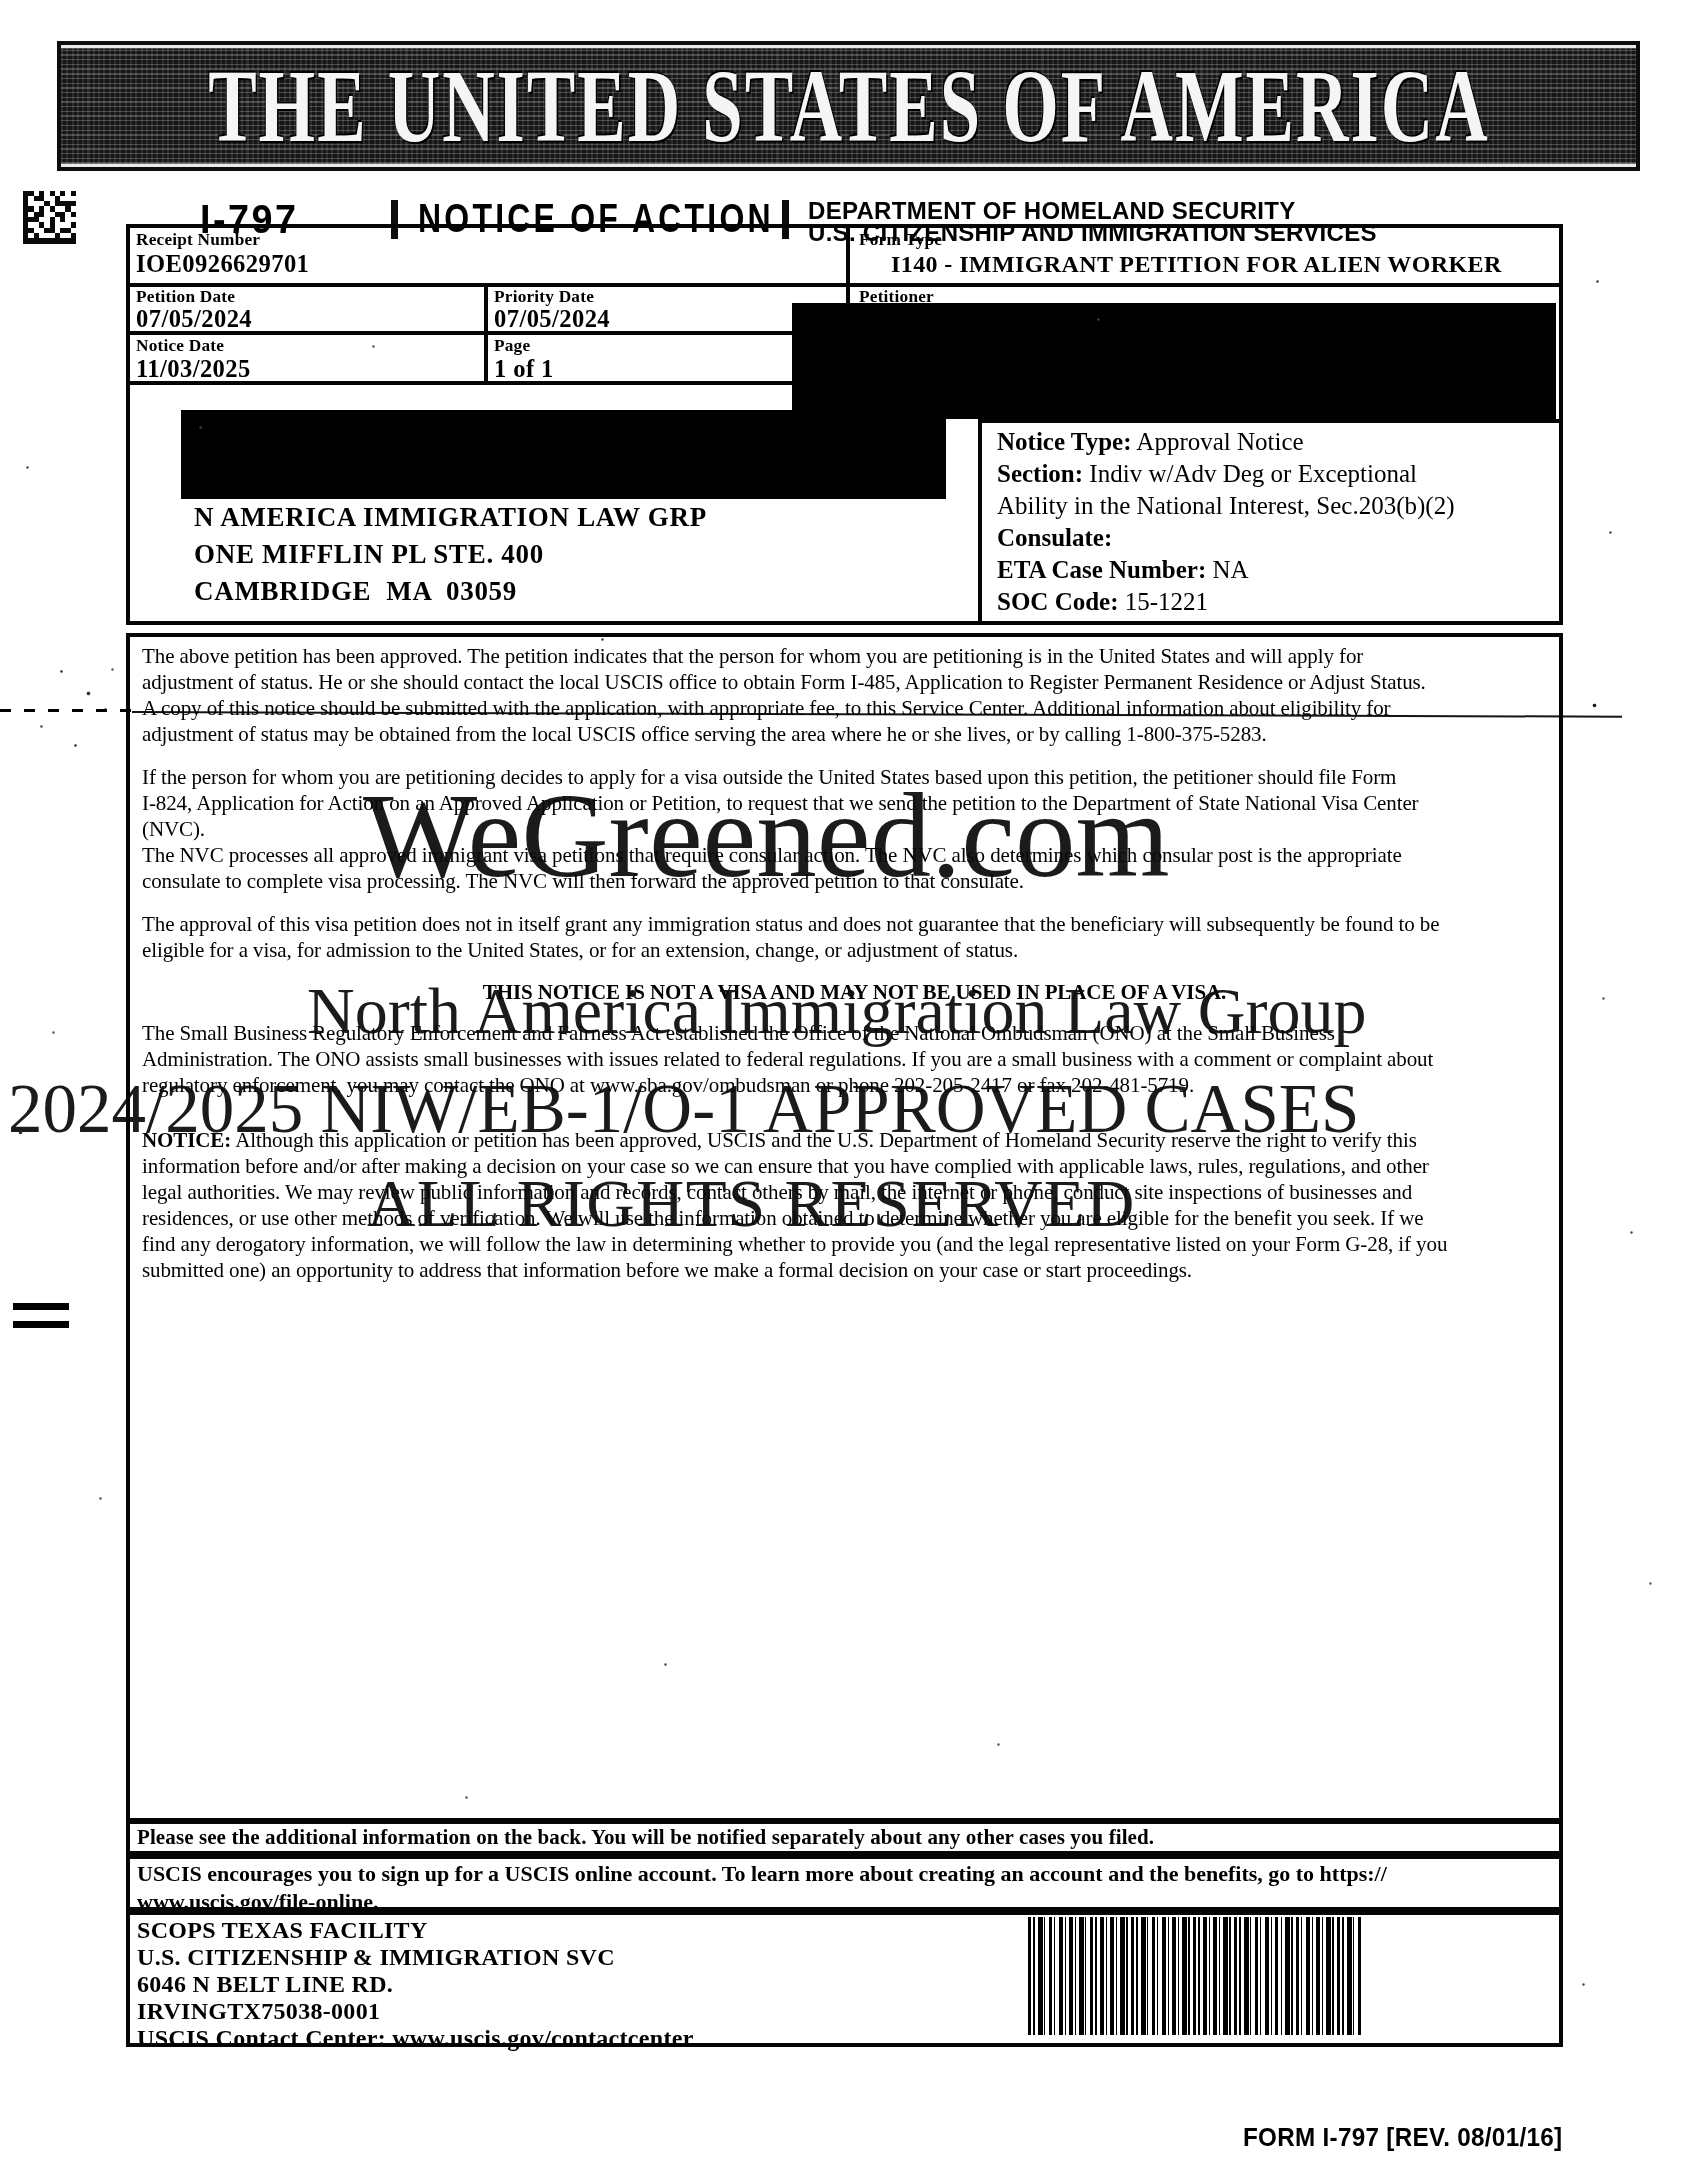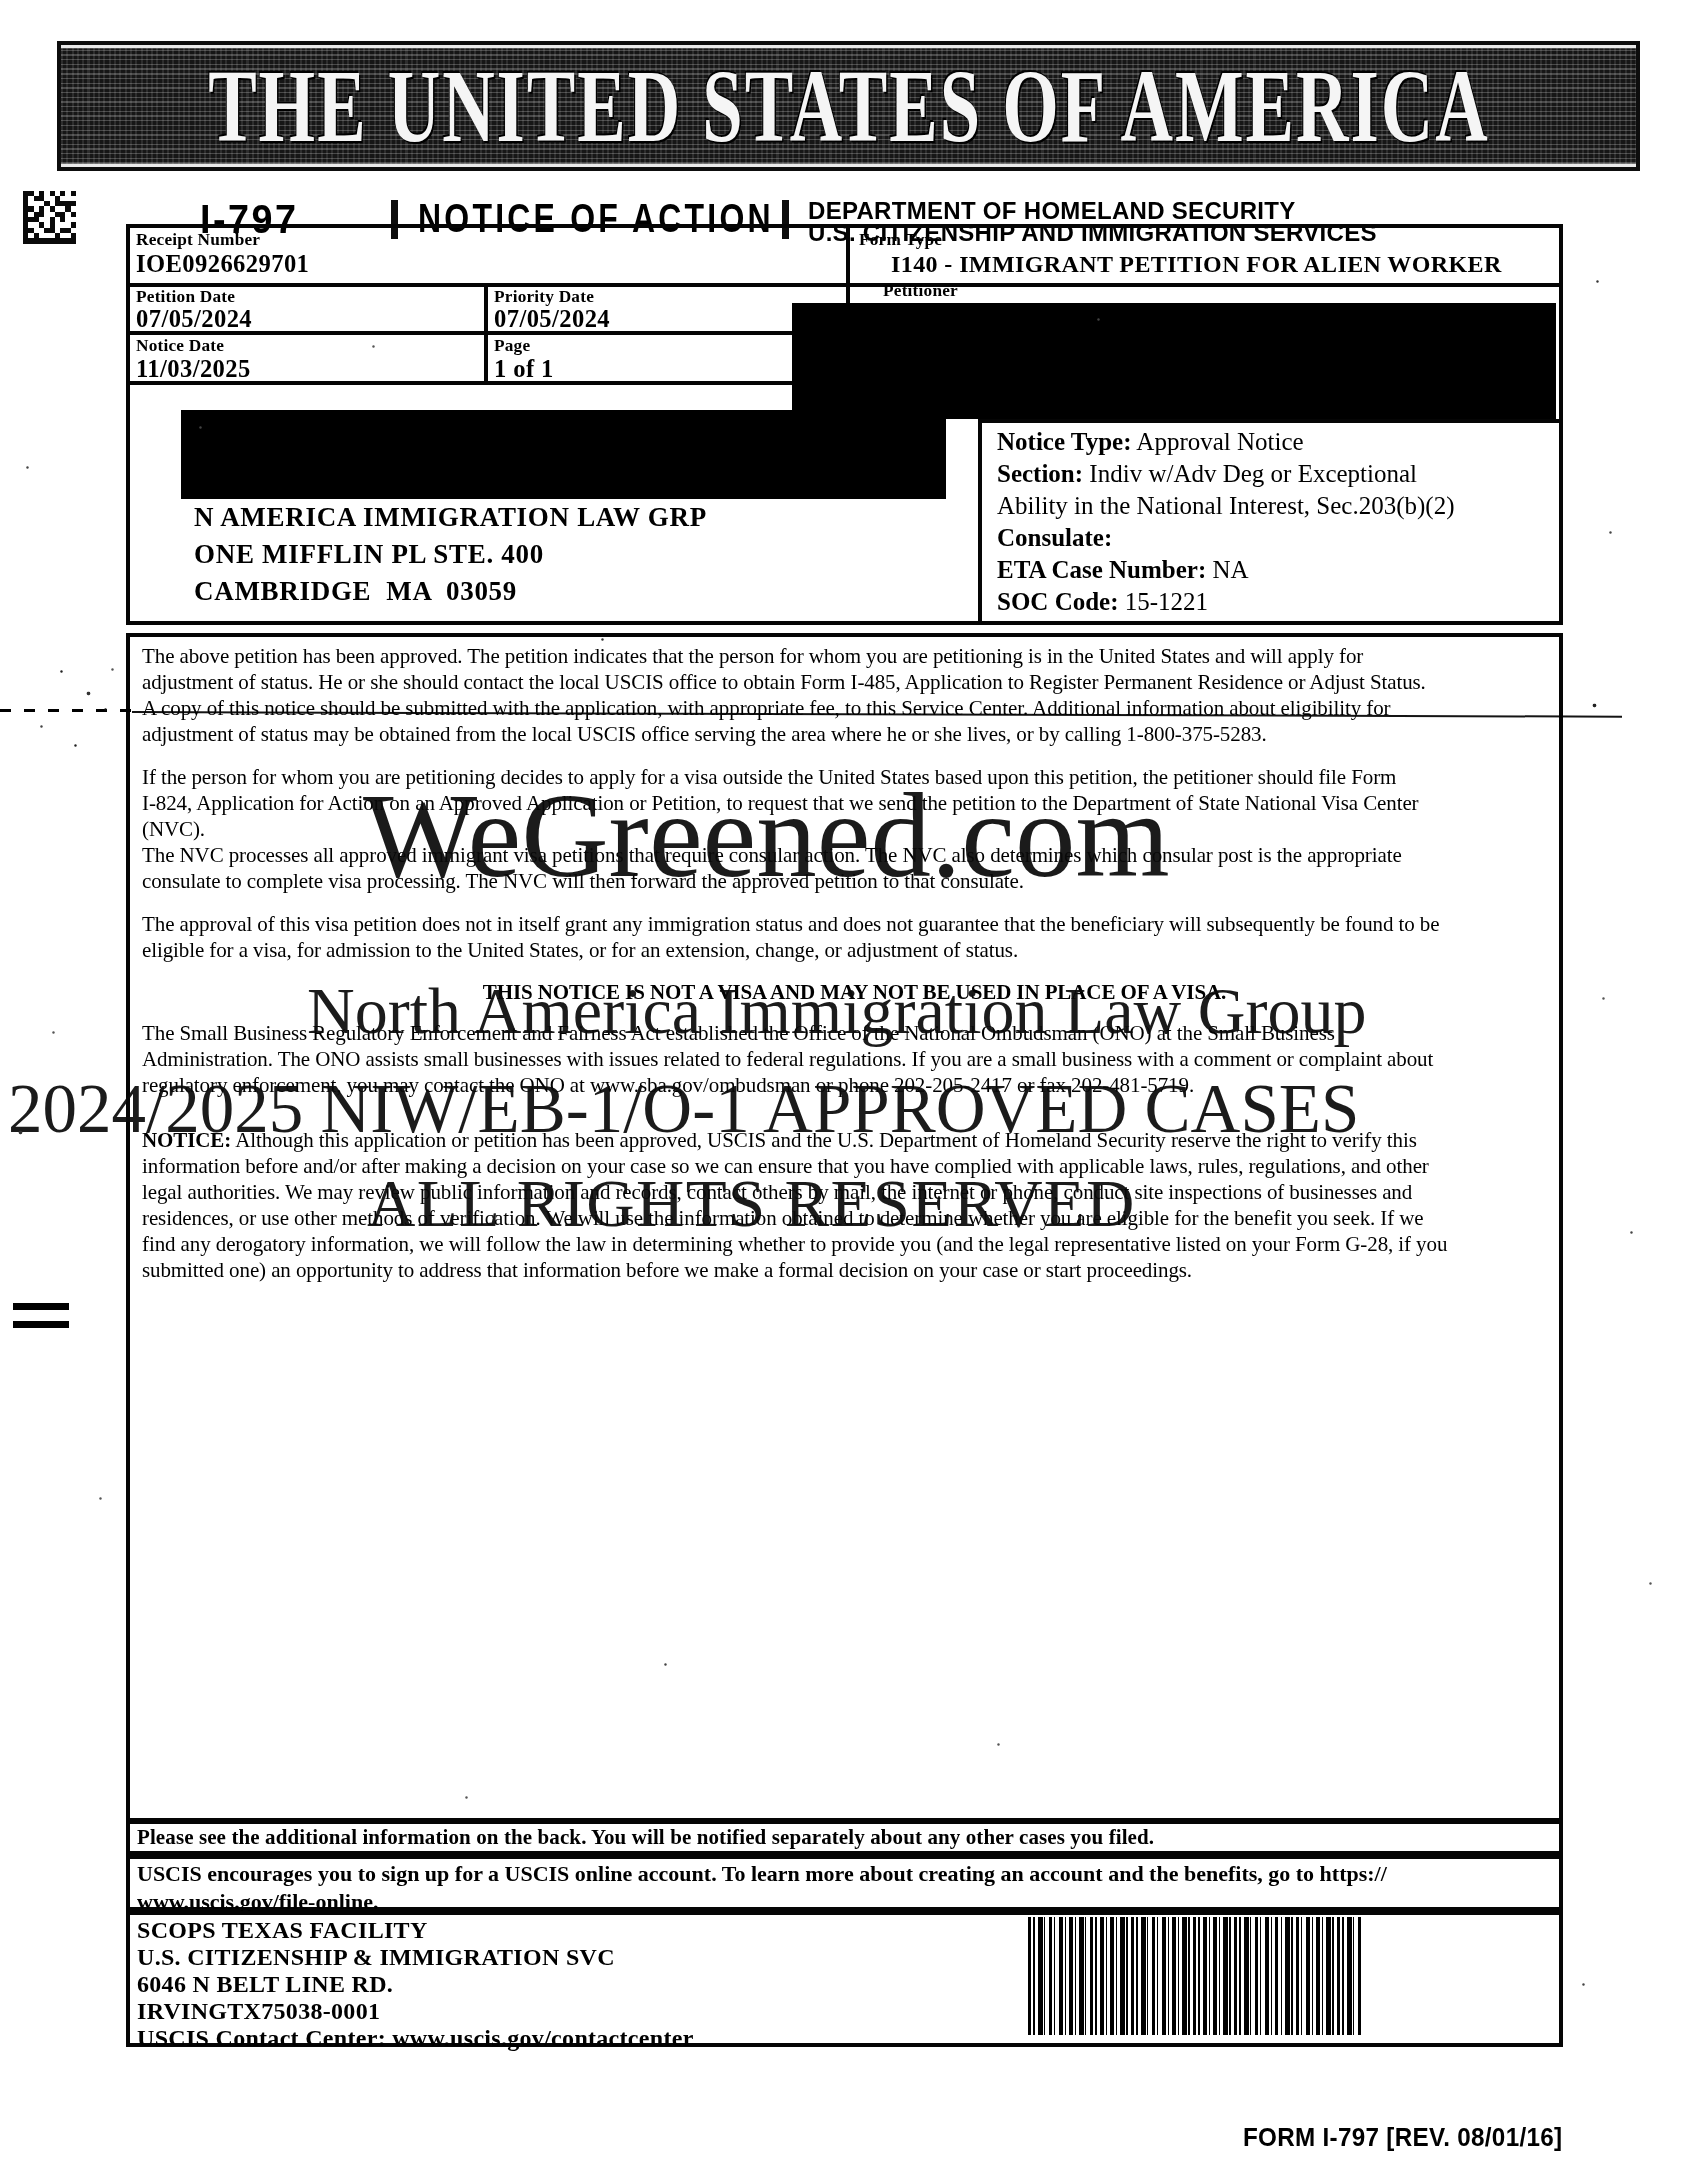--- a/index.html
+++ b/index.html
@@ -187,21 +187,21 @@
 <div class="abs tl-v" style="left:846px; top:224px; height:195px;"></div>
 
 <div class="abs cell-label" style="left:136px; top:230px;">Receipt Number</div>
 <div class="abs cell-value" style="left:136px; top:250px;">IOE0926629701</div>
 <div class="abs cell-label" style="left:859px; top:230px;">Form Type</div>
 <div class="abs cell-value" style="left:859px; top:251px; font-size:24px;margin-left:32px;">I140 - IMMIGRANT PETITION FOR ALIEN WORKER</div>
 <div class="abs cell-label" style="left:136px; top:287px;">Petition Date</div>
 <div class="abs cell-value" style="left:136px; top:305px;">07/05/2024</div>
 <div class="abs cell-label" style="left:494px; top:287px;">Priority Date</div>
 <div class="abs cell-value" style="left:494px; top:305px;">07/05/2024</div>
-<div class="abs cell-label" style="left:859px; top:281px;margin-left:24px;">Petitioner</div>
+<div class="abs cell-label" style="left:859px; top:287px;">Petitioner</div>
 <div class="abs cell-label" style="left:136px; top:336px;">Notice Date</div>
 <div class="abs cell-value" style="left:136px; top:355px;">11/03/2025</div>
 <div class="abs cell-label" style="left:494px; top:336px;">Page</div>
 <div class="abs cell-value" style="left:494px; top:355px;">1 of 1</div>
 
 <div class="abs redact" style="left:792px; top:303px; width:764px; height:116px;"></div>
 <div class="abs redact" style="left:181px; top:410px; width:765px; height:89px;"></div>
 
 <div class="abs addressee">
   <div>N AMERICA IMMIGRATION LAW GRP</div>

